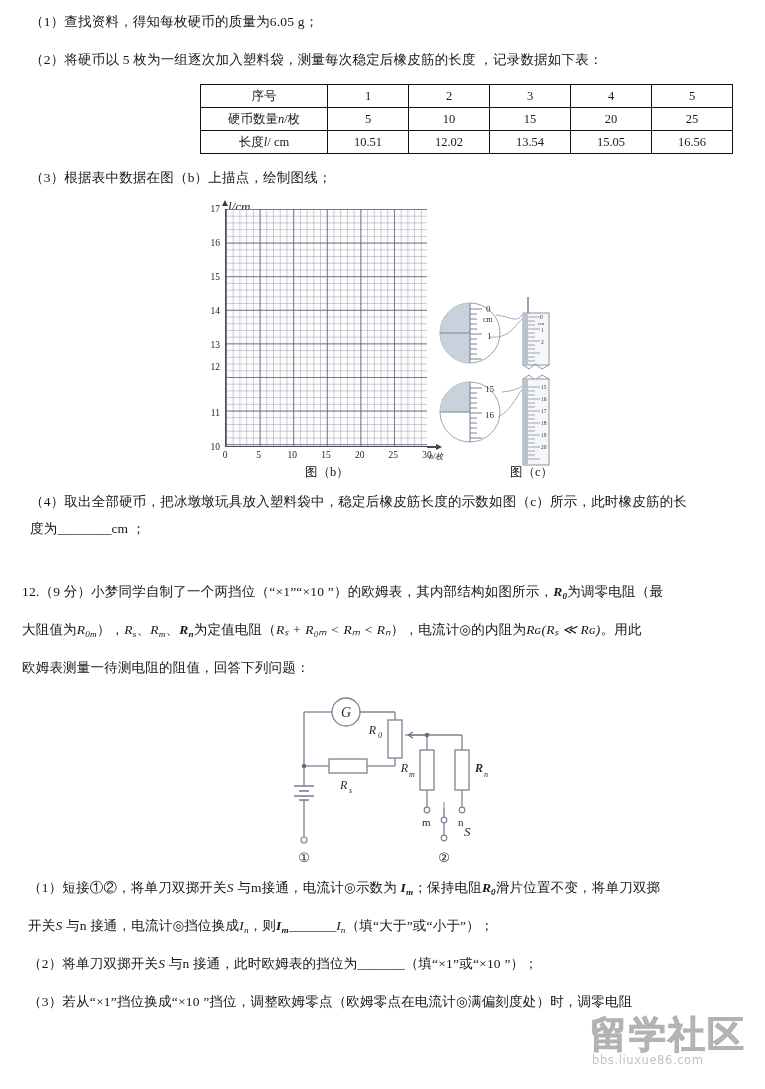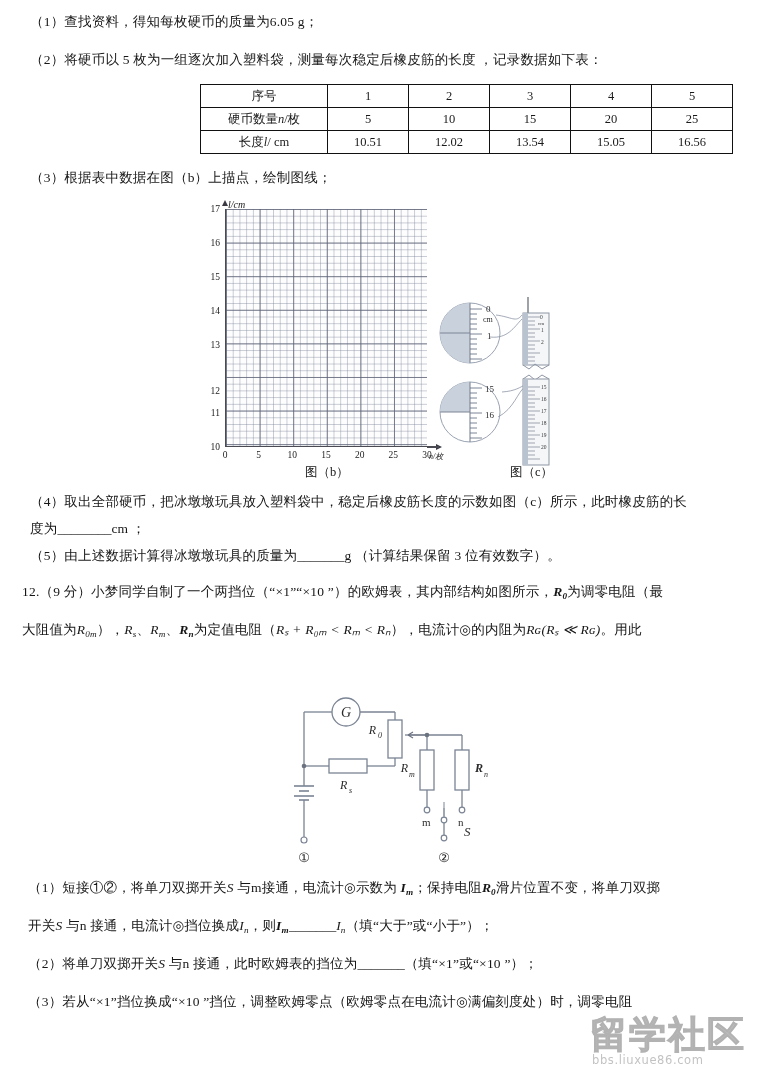--- a/index.html
+++ b/index.html
@@ -62,21 +62,21 @@
       linear-gradient(to bottom, rgba(120,128,150,0.40) 1px, transparent 1px);
     background-size:
       33.6px 33.6px,
       33.6px 33.6px,
       6.72px 6.72px,
       6.72px 6.72px;
     background-position:0 0,0 0,0 0,0 0;
   }
   .ytick{position:absolute;font-size:9.5px;text-align:right;width:16px;color:#1b1b1b;}
   .xtick{position:absolute;font-size:9.5px;text-align:center;width:16px;color:#1b1b1b;}
-  .axlabel{position:absolute;font-size:10px;font-style:italic;color:#1b1b1b;white-space:nowrap;}
+  .axlabel{position:absolute;font-size:13px;font-style:italic;color:#1b1b1b;white-space:nowrap;}
   .arrowhead-up{
     position:absolute;width:0;height:0;
     border-left:3px solid transparent;border-right:3px solid transparent;
     border-bottom:6px solid #3a3a44;
   }
   .arrowhead-right{
     position:absolute;width:0;height:0;
     border-top:3px solid transparent;border-bottom:3px solid transparent;
     border-left:6px solid #3a3a44;
   }
@@ -160,21 +160,21 @@
 
     <div class="arrowhead-right" style="left:240px;top:248px;"></div>
     <div style="position:absolute;left:231px;top:250.2px;width:12px;height:1.4px;background:#4a4a52;"></div>
     <div class="axlabel" style="left:233px;top:255px;font-size:8px;">n/枚</div>
 
     <div class="ytick" style="left:8px;top:8px;">17</div>
     <div class="ytick" style="left:8px;top:42px;">16</div>
     <div class="ytick" style="left:8px;top:76px;">15</div>
     <div class="ytick" style="left:8px;top:110px;">14</div>
     <div class="ytick" style="left:8px;top:144px;">13</div>
-    <div class="ytick" style="left:8px;top:190px;">12</div>
+    <div class="ytick" style="left:8px;top:166px;">12</div>
     <div class="ytick" style="left:8px;top:212px;">11</div>
     <div class="ytick" style="left:8px;top:246px;">10</div>
 
     <div class="xtick" style="left:21px;top:254px;">0</div>
     <div class="xtick" style="left:54.7px;top:254px;">5</div>
     <div class="xtick" style="left:88.3px;top:254px;">10</div>
     <div class="xtick" style="left:122px;top:254px;">15</div>
     <div class="xtick" style="left:155.7px;top:254px;">20</div>
     <div class="xtick" style="left:189.3px;top:254px;">25</div>
     <div class="xtick" style="left:223px;top:254px;">30</div>
@@ -301,32 +301,30 @@
     </svg>
   </div>
 
   <div class="caption" style="left:305px;top:464px;">图（b）</div>
   <div class="caption" style="left:510px;top:464px;">图（c）</div>
 
   <div class="para" style="left:30px;top:492px;">（4）取出全部硬币，把冰墩墩玩具放入塑料袋中，稳定后橡皮筋长度的示数如图（c）所示，此时橡皮筋的长</div>
   <div class="para" style="left:30px;top:519px;">
     <span>度为</span><span class="blank">________</span><span>cm ；</span>
   </div>
-  <div class="para" style="left:30px;top:546px;">
-    <span>（5）由上述数据计算得冰墩墩玩具的质量为</span><span class="blank">_______</span><span>g （计算结果保留 3 位有效数字）。</span>
-  </div>
 
   <div class="para" style="left:22px;top:582px;">
     <span>12.（9 分）小梦同学自制了一个两挡位（“×1”“×10 ”）的欧姆表，其内部结构如图所示，</span><span class="bi"><span>R</span><sub>0</sub></span><span>为调零电阻（最</span>
   </div>
 
   <div class="para" style="left:22px;top:620px;">
     <span>大阻值为</span><span class="it"><span>R</span><sub>0m</sub></span><span>），</span><span class="it"><span>R</span><sub>s</sub></span><span>、</span><span class="it"><span>R</span><sub>m</sub></span><span>、</span><span class="bi"><span>R</span><sub>n</sub></span><span>为定值电阻（</span><span class="it">Rₛ + R₀ₘ &lt; Rₘ &lt; Rₙ</span><span>），电流计</span><span>◎</span><span>的内阻为</span><span class="it">Rɢ(Rₛ ≪ Rɢ)</span><span>。用此</span>
   </div>
 
+  <div class="para" style="left:22px;top:658px;">欧姆表测量一待测电阻的阻值，回答下列问题：</div>
 
   <div class="circuit" style="left:272px;top:690px;width:240px;height:175px;">
     <svg width="240" height="175" viewBox="0 0 240 175">
       <g stroke="#7b8494" stroke-width="1.3" fill="none">
 
         <line x1="32" y1="22" x2="60" y2="22"></line>
         <line x1="32" y1="22" x2="32" y2="75"></line>
 
         <line x1="88" y1="22" x2="123" y2="22"></line>
         <line x1="123" y1="22" x2="123" y2="30"></line>

